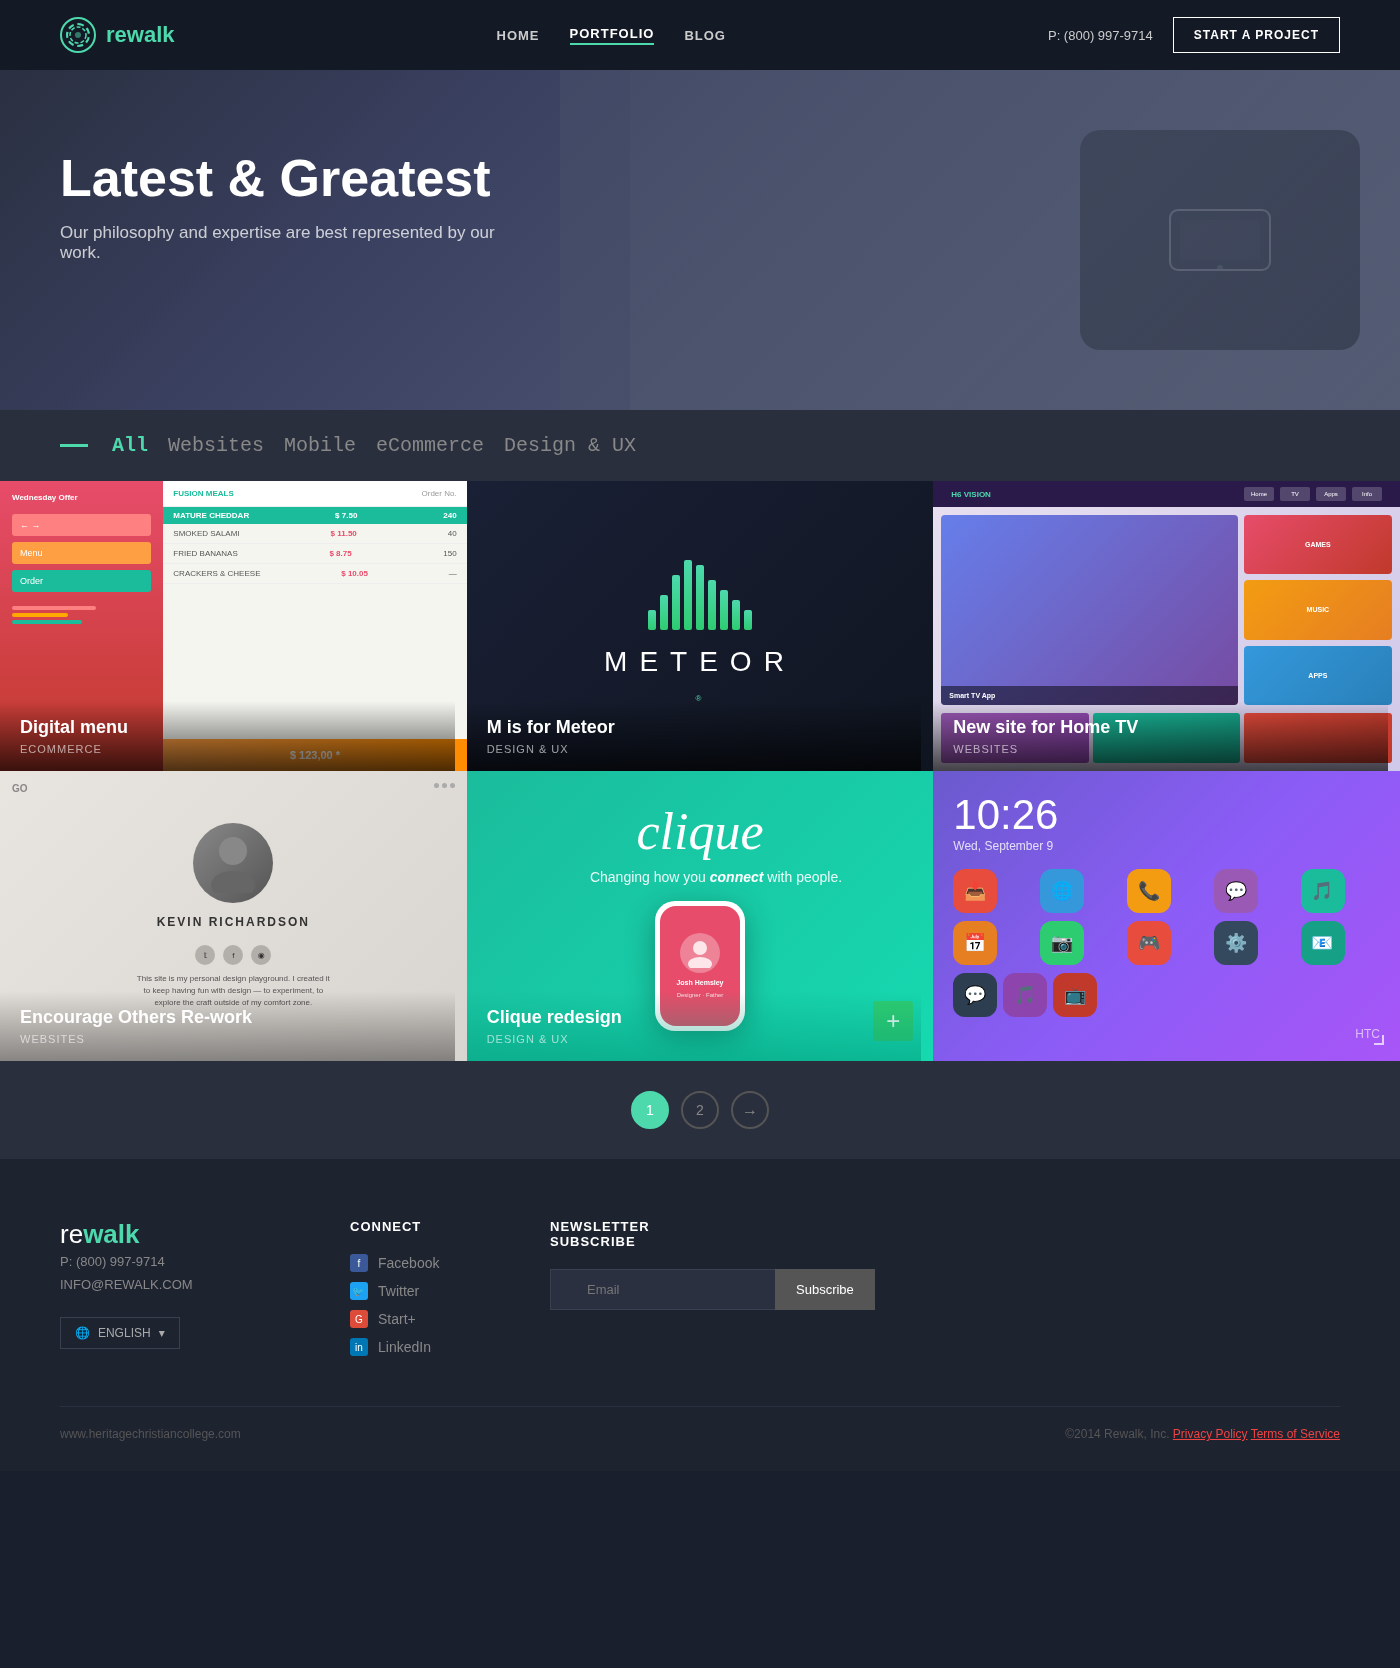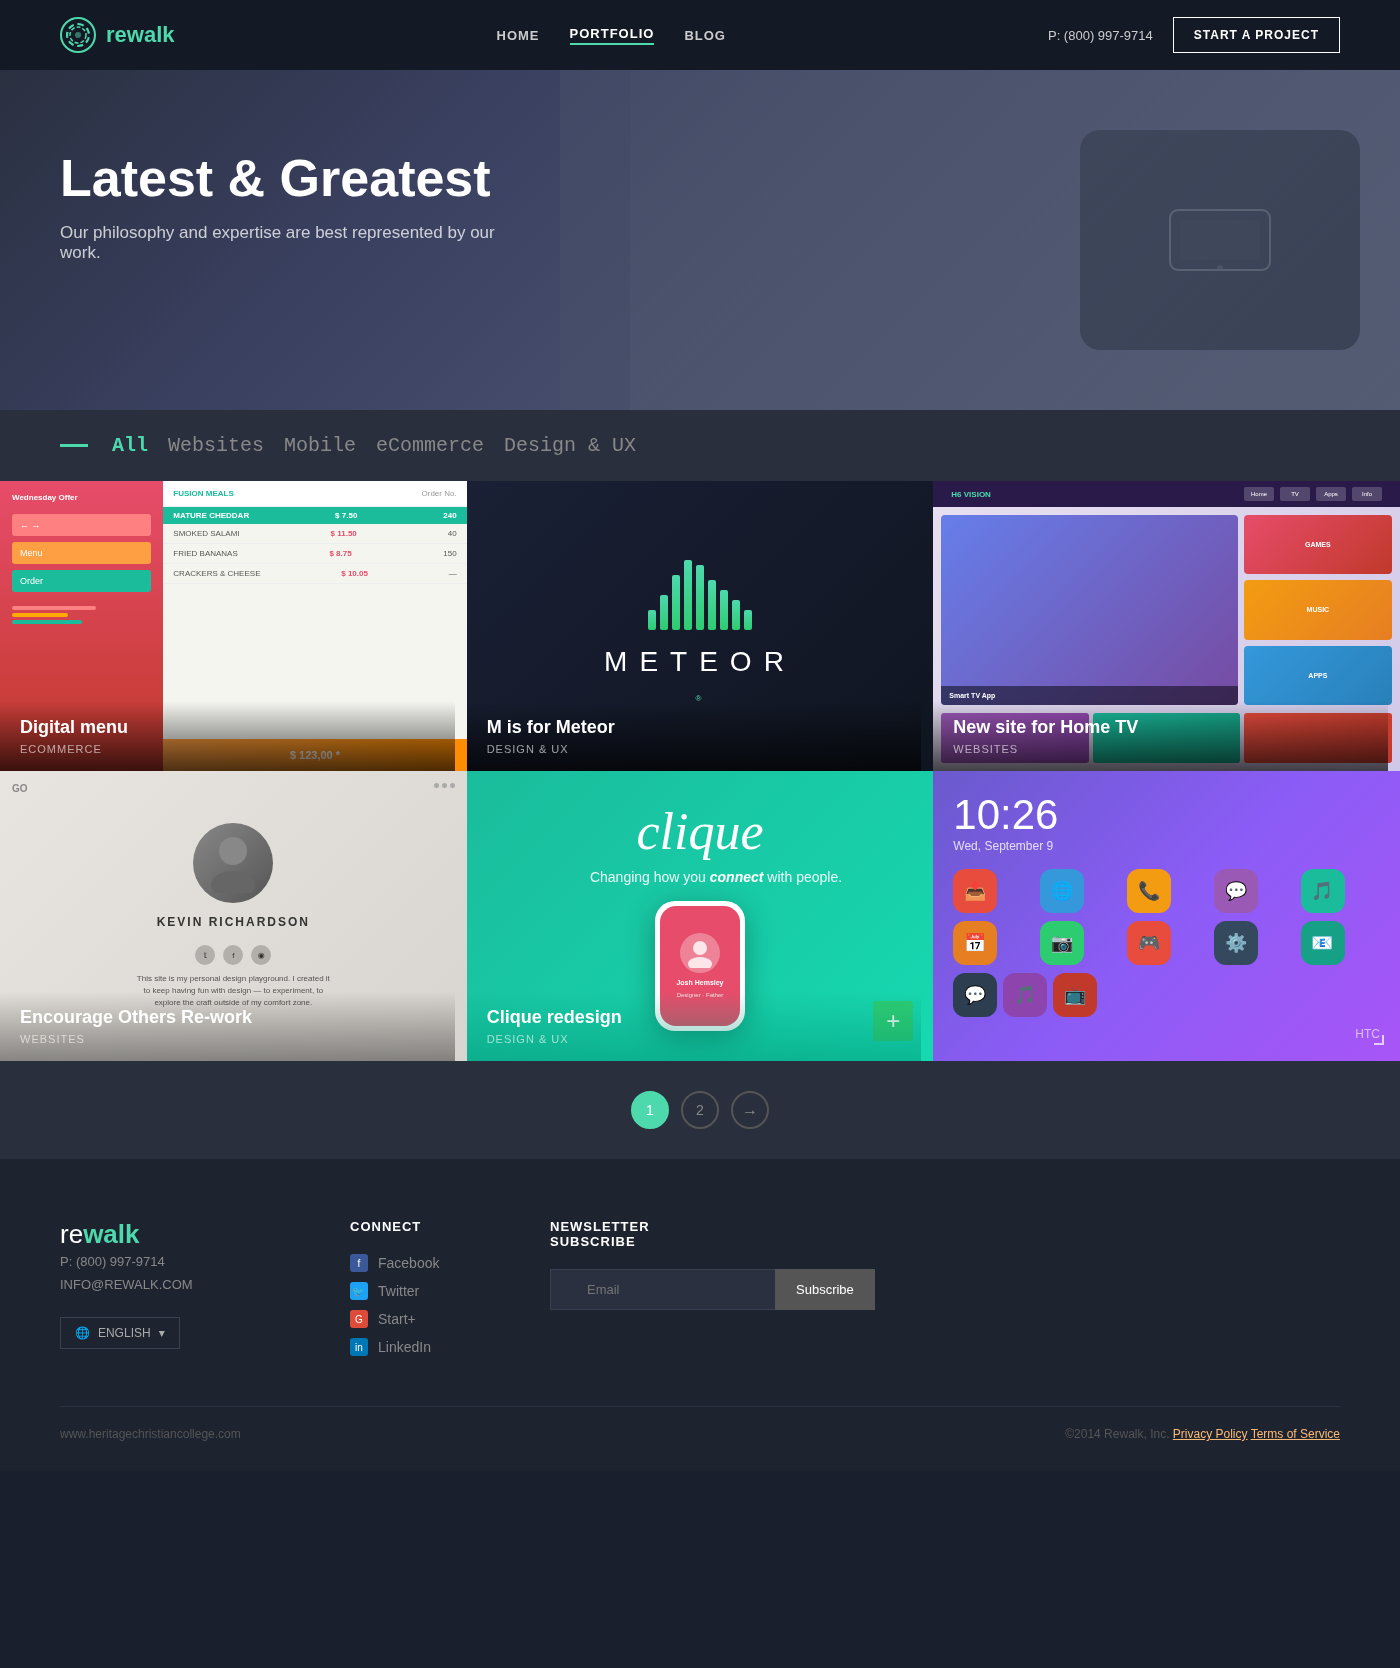--- a/index.html
+++ b/index.html
@@ -387,21 +387,21 @@
       padding: 12px 20px;
       font-size: 13px;
       cursor: pointer;
       white-space: nowrap;
     }
     .footer-bottom {
       padding-top: 20px;
       display: flex; justify-content: space-between; align-items: center;
     }
     .footer-copy { font-size: 12px; color: #555; }
-    .footer-copy a { color: #fdba74; }
+    .footer-copy a { color: #ef4444; }
 
     
     .hero-bg-overlay {
       position: absolute;
       right: 0; top: 0;
       width: 55%; height: 100%;
       background: linear-gradient(135deg, 
         rgba(80,90,110,0.1) 0%, 
         rgba(100,110,130,0.3) 40%,
         rgba(120,130,150,0.5) 100%);

